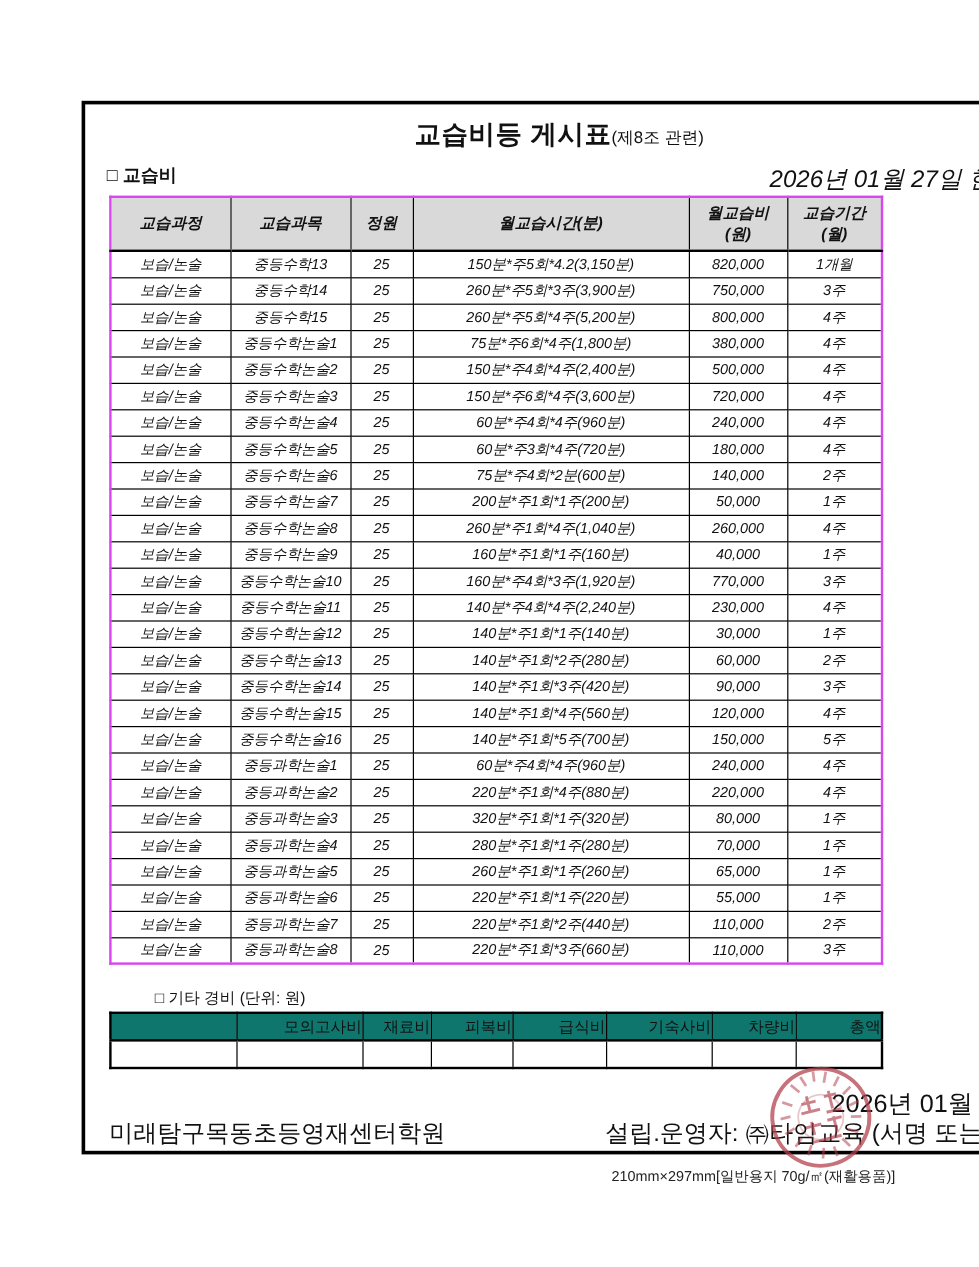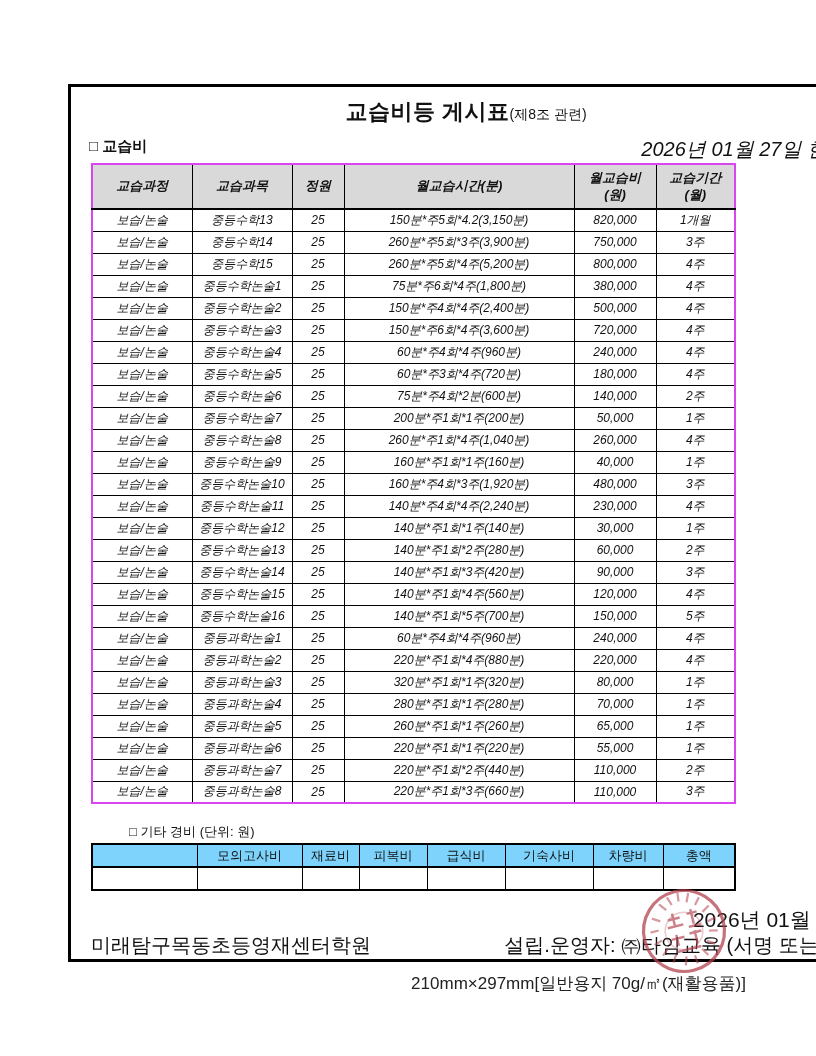--- a/index.html
+++ b/index.html
@@ -73,24 +73,25 @@
     border: 2px solid #000;
     font-size: 13px;
   }
   .other-table th, .other-table td {
     border: 1px solid #000;
     text-align: center;
     vertical-align: middle;
     white-space: nowrap;
   }
   .other-table thead th {
-    background: #7dd3fc;
+    background: #0f766e;
     font-weight: normal;
     height: 23px;
     border-bottom: 2px solid #000;
+    text-align: right;
   }
   .other-table tbody td { height: 23px; }
   .legal {
     position: absolute; top: 803px; left: 2px; right: 2px;
     font-size: 12.5px;
     white-space: nowrap;
   }
   .footer-date {
     position: absolute; top: 819px; left: 0; right: 0;
     text-align: right;
@@ -107,21 +108,21 @@
   .stamp {
     position: absolute;
     left: 632px; top: 884px;
     width: 104px; height: 94px;
     z-index: 5;
     pointer-events: none;
   }
   .paper-note {
     position: absolute;
     top: 972px; right: 70px;
-    font-size: 17px;
+    font-size: 12px;
     color: #222;
   }
 </style>
 </head>
 <body>
 
 <div class="page">
   <div class="frame">
 
     <div class="title-row">
@@ -263,21 +264,21 @@
             <td>25</td>
             <td>160분*주1회*1주(160분)</td>
             <td>40,000</td>
             <td>1주</td>
           </tr>
           <tr>
             <td>보습/논술</td>
             <td>중등수학논술10</td>
             <td>25</td>
             <td>160분*주4회*3주(1,920분)</td>
-            <td>480,000</td>
+            <td>770,000</td>
             <td>3주</td>
           </tr>
           <tr>
             <td>보습/논술</td>
             <td>중등수학논술11</td>
             <td>25</td>
             <td>140분*주4회*4주(2,240분)</td>
             <td>230,000</td>
             <td>4주</td>
           </tr>

